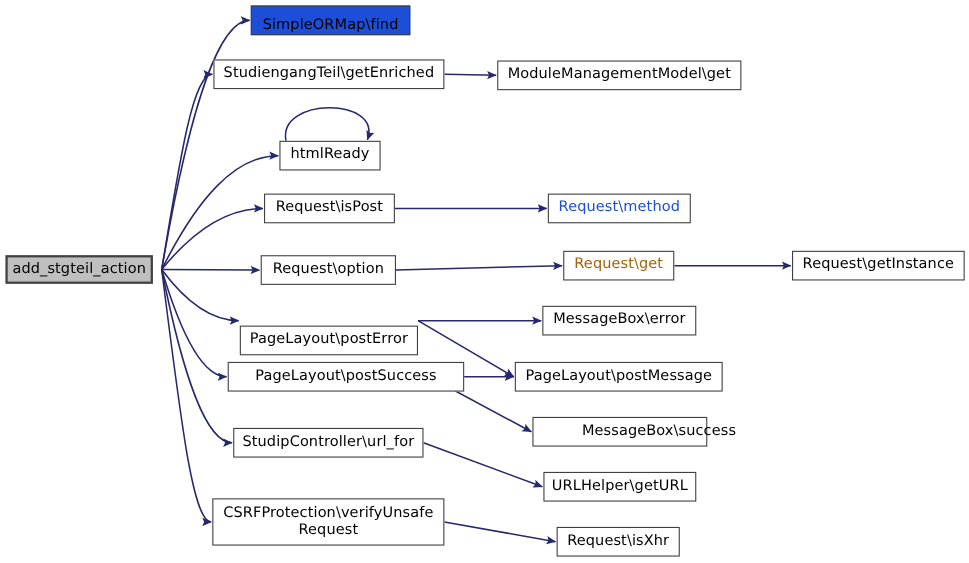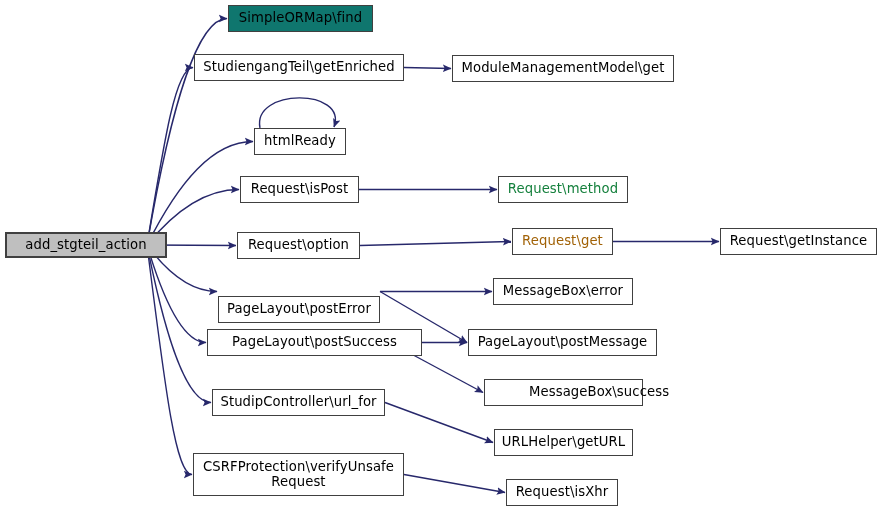--- a/index.html
+++ b/index.html
@@ -75,27 +75,27 @@
       <path d="M 380 291.5 L 467 342.5" fill="none" stroke="#27286b" stroke-width="1.4" marker-end="url(#arrowhead)"></path>
       <path d="M 147 245 C 165 305.45, 184.2 342.5, 206 342.5" fill="none" stroke="#27286b" stroke-width="1.4" marker-end="url(#arrowhead)"></path>
       <path d="M 390 342.5 L 467 342.5" fill="none" stroke="#27286b" stroke-width="1.4" marker-end="url(#arrowhead)"></path>
       <path d="M 390 342.5 L 483 392.5" fill="none" stroke="#27286b" stroke-width="1.4" marker-end="url(#arrowhead)"></path>
       <path d="M 147 245 C 166.5 342.65, 187.3 402.5, 211 402.5" fill="none" stroke="#27286b" stroke-width="1.4" marker-end="url(#arrowhead)"></path>
       <path d="M 385 402.5 L 493 442.5" fill="none" stroke="#27286b" stroke-width="1.4" marker-end="url(#arrowhead)"></path>
       <path d="M 147 245 C 165 387.28999999999996, 175.52 474.5, 192 474.5" fill="none" stroke="#27286b" stroke-width="1.4" marker-end="url(#arrowhead)"></path>
       <path d="M 404 474.5 L 505 492.5" fill="none" stroke="#27286b" stroke-width="1.4" marker-end="url(#arrowhead)"></path>
     </svg>
   <div id="node-layer">
-      <div class="gnode root" style="left: 5px; top: 232px; width: 162px; height: 26px; background: rgb(191, 191, 191); border-width: 2px; border-color: rgb(64, 64, 64); color: rgb(0, 0, 0);"><span class="gnode-label">add_stgteil_action</span></div>
-      <div class="gnode" style="left: 228px; top: 5px; width: 145px; height: 27px; background: #0f766e; border-color: rgb(64, 64, 64); color: rgb(0, 0, 0);"><span class="gnode-label">SimpleORMap\find</span></div>
+      <div class="gnode root" style="left: 5px; top: 232px; width: 134px; height: 26px; background: rgb(191, 191, 191); border-width: 2px; border-color: rgb(64, 64, 64); color: rgb(0, 0, 0);"><span class="gnode-label">add_stgteil_action</span></div>
+      <div class="gnode" style="left: 228px; top: 5px; width: 145px; height: 27px; background: #1d4ed8; border-color: rgb(64, 64, 64); color: rgb(0, 0, 0); align-items: flex-end;"><span class="gnode-label">SimpleORMap\find</span></div>
       <div class="gnode" style="left: 194px; top: 54px; width: 210px; height: 27px; background: rgb(255, 255, 255); border-color: rgb(64, 64, 64); color: rgb(0, 0, 0);"><span class="gnode-label">StudiengangTeil\getEnriched</span></div>
       <div class="gnode" style="left: 452px; top: 55px; width: 222px; height: 27px; background: rgb(255, 255, 255); border-color: rgb(64, 64, 64); color: rgb(0, 0, 0);"><span class="gnode-label">ModuleManagementModel\get</span></div>
       <div class="gnode" style="left: 254px; top: 128px; width: 92px; height: 27px; background: rgb(255, 255, 255); border-color: rgb(64, 64, 64); color: rgb(0, 0, 0);"><span class="gnode-label">htmlReady</span></div>
       <div class="gnode" style="left: 240px; top: 176px; width: 119px; height: 27px; background: rgb(255, 255, 255); border-color: rgb(64, 64, 64); color: rgb(0, 0, 0);"><span class="gnode-label">Request\isPost</span></div>
-      <div class="gnode" style="left: 498px; top: 176px; width: 130px; height: 27px; background: rgb(255, 255, 255); border-color: rgb(64, 64, 64); color: #15803d;"><span class="gnode-label">Request\method</span></div>
+      <div class="gnode" style="left: 498px; top: 176px; width: 130px; height: 27px; background: rgb(255, 255, 255); border-color: rgb(64, 64, 64); color: #1d4ed8;"><span class="gnode-label">Request\method</span></div>
       <div class="gnode" style="left: 237px; top: 232px; width: 123px; height: 27px; background: rgb(255, 255, 255); border-color: rgb(64, 64, 64); color: rgb(0, 0, 0);"><span class="gnode-label">Request\option</span></div>
       <div class="gnode" style="left: 512px; top: 228px; width: 101px; height: 27px; background: rgb(255, 255, 255); border-color: rgb(64, 64, 64); color: #a16207;"><span class="gnode-label">Request\get</span></div>
       <div class="gnode" style="left: 720px; top: 228px; width: 157px; height: 27px; background: rgb(255, 255, 255); border-color: rgb(64, 64, 64); color: rgb(0, 0, 0);"><span class="gnode-label">Request\getInstance</span></div>
       <div class="gnode" style="left: 218px; top: 278px; width: 162px; height: 27px; background: rgb(255, 255, 255); border-color: rgb(64, 64, 64); color: rgb(0, 0, 0); margin-top: 18px;"><span class="gnode-label">PageLayout\postError</span></div>
       <div class="gnode" style="left: 493px; top: 278px; width: 140px; height: 27px; background: rgb(255, 255, 255); border-color: rgb(64, 64, 64); color: rgb(0, 0, 0);"><span class="gnode-label">MessageBox\error</span></div>
       <div class="gnode" style="left: 207px; top: 329px; width: 215px; height: 27px; background: rgb(255, 255, 255); border-color: rgb(64, 64, 64); color: rgb(0, 0, 0);"><span class="gnode-label">PageLayout\postSuccess</span></div>
       <div class="gnode" style="left: 468px; top: 329px; width: 189px; height: 27px; background: rgb(255, 255, 255); border-color: rgb(64, 64, 64); color: rgb(0, 0, 0);"><span class="gnode-label">PageLayout\postMessage</span></div>
       <div class="gnode" style="left: 484px; top: 379px; width: 159px; height: 27px; background: rgb(255, 255, 255); border-color: rgb(64, 64, 64); color: rgb(0, 0, 0); padding-left: 44px;"><span class="gnode-label">MessageBox\success</span></div>
       <div class="gnode" style="left: 212px; top: 389px; width: 173px; height: 27px; background: rgb(255, 255, 255); border-color: rgb(64, 64, 64); color: #000000;"><span class="gnode-label">StudipController\url_for</span></div>
       <div class="gnode" style="left: 494px; top: 429px; width: 139px; height: 27px; background: rgb(255, 255, 255); border-color: rgb(64, 64, 64); color: rgb(0, 0, 0);"><span class="gnode-label">URLHelper\getURL</span></div>

